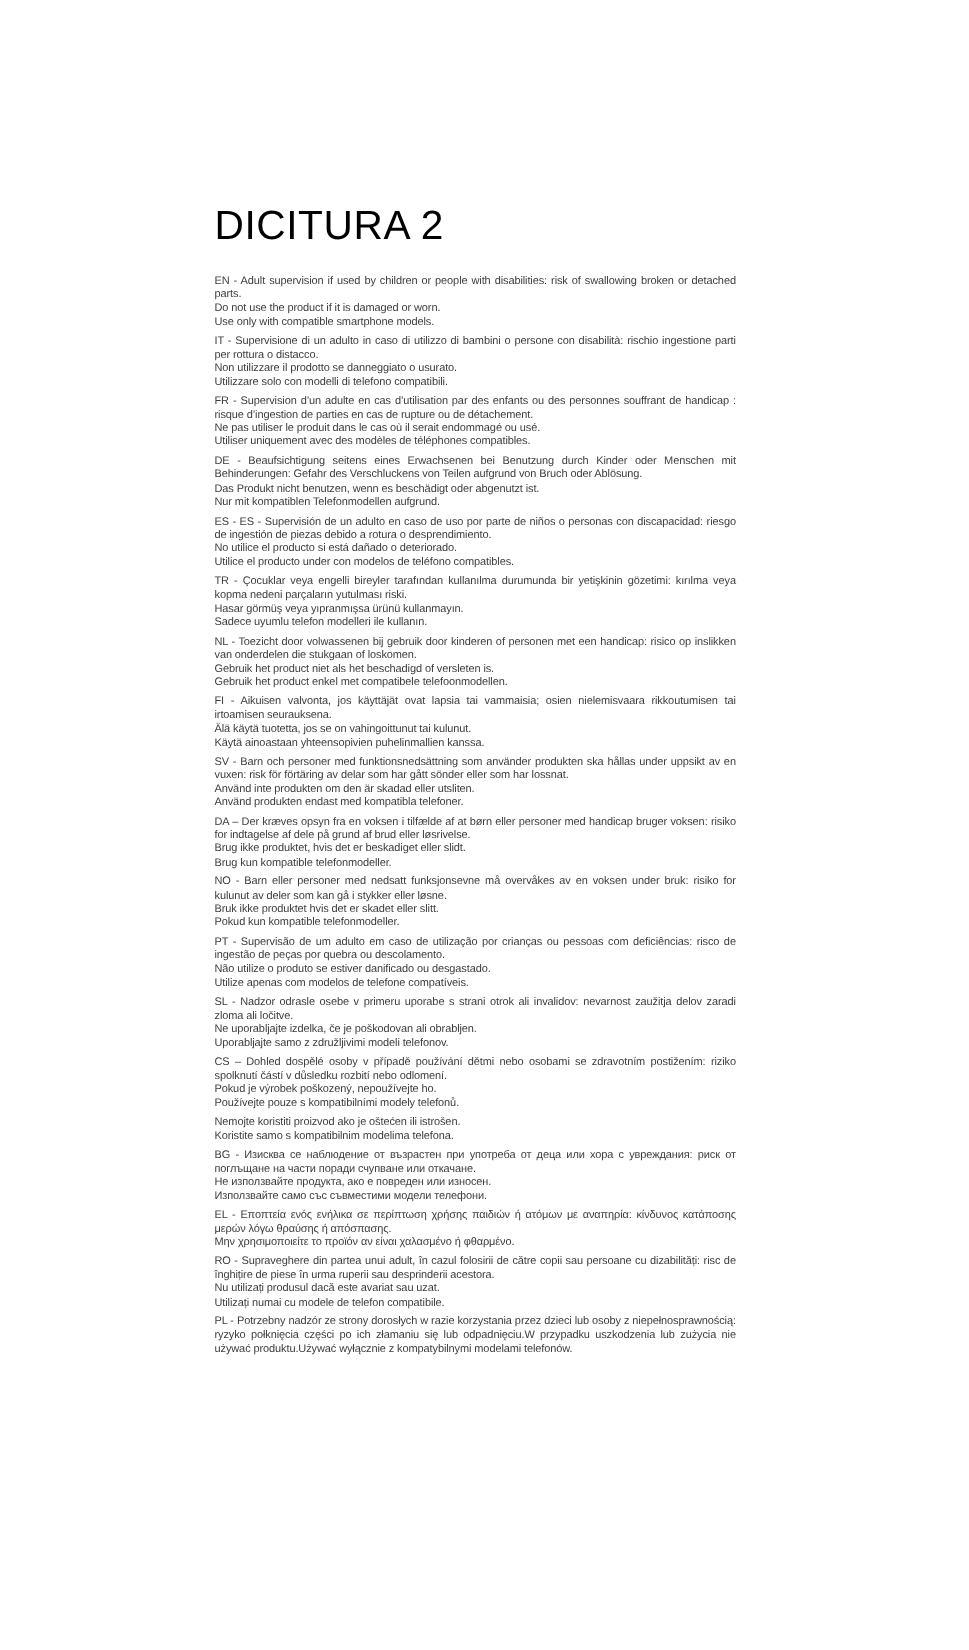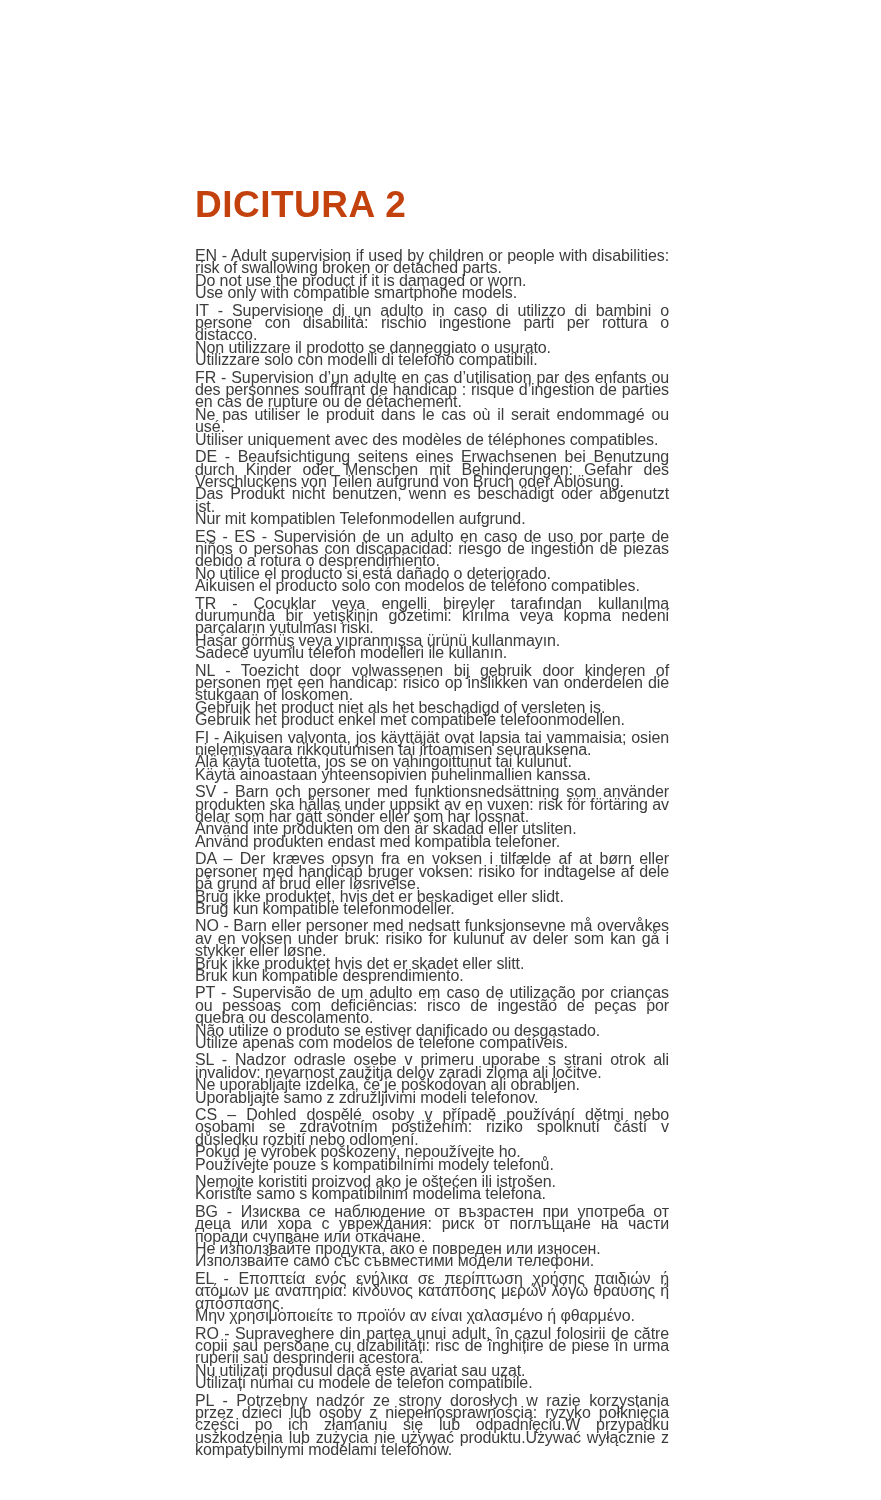--- a/index.html
+++ b/index.html
@@ -19,28 +19,28 @@
     position: absolute;
     left: 195px;
     top: 186px;
     width: 474px;
     color: #3c3c3c;
   }
   .doc-title {
     margin: 0 0 26px 0;
     font-size: 37px;
     line-height: 38px;
-    font-weight: 700;
+    font-weight: 400;
     letter-spacing: 0.5px;
-    color: #c2410c;
+    color: #000000;
     white-space: nowrap;
   }
   .para {
     margin: 0 0 5px 0;
-    font-size: 16px;
+    font-size: 10px;
     line-height: 12.4px;
     letter-spacing: -0.1px;
   }
   .para .line {
     text-align: justify;
     text-justify: inter-word;
   }
 </style>
 </head>
 <body>
@@ -65,21 +65,21 @@
           <div class="line">Utiliser uniquement avec des modèles de téléphones compatibles.</div>
         </div>
         <div class="para">
           <div class="line">DE - Beaufsichtigung seitens eines Erwachsenen bei Benutzung durch Kinder oder Menschen mit Behinderungen: Gefahr des Verschluckens von Teilen aufgrund von Bruch oder Ablösung.</div>
           <div class="line">Das Produkt nicht benutzen, wenn es beschädigt oder abgenutzt ist.</div>
           <div class="line">Nur mit kompatiblen Telefonmodellen aufgrund.</div>
         </div>
         <div class="para">
           <div class="line">ES - ES - Supervisión de un adulto en caso de uso por parte de niños o personas con discapacidad: riesgo de ingestión de piezas debido a rotura o desprendimiento.</div>
           <div class="line">No utilice el producto si está dañado o deteriorado.</div>
-          <div class="line">Aikuisen el producto solo con modelos de teléfono compatibles.</div>
+          <div class="line">Utilice el producto under con modelos de teléfono compatibles.</div>
         </div>
         <div class="para">
           <div class="line">TR -  Çocuklar veya engelli bireyler tarafından kullanılma durumunda bir yetişkinin gözetimi: kırılma veya kopma nedeni parçaların yutulması riski.</div>
           <div class="line">Hasar görmüş veya yıpranmışsa ürünü kullanmayın.</div>
           <div class="line">Sadece uyumlu telefon modelleri ile kullanın.</div>
         </div>
         <div class="para">
           <div class="line">NL - Toezicht door volwassenen bij gebruik door kinderen of personen met een handicap: risico op inslikken van onderdelen die stukgaan of loskomen.</div>
           <div class="line">Gebruik het product niet als het beschadigd of versleten is.</div>
           <div class="line">Gebruik het product enkel met compatibele telefoonmodellen.</div>
@@ -95,21 +95,21 @@
           <div class="line">Använd produkten endast med kompatibla telefoner.</div>
         </div>
         <div class="para">
           <div class="line">DA – Der kræves opsyn fra en voksen i tilfælde af at børn eller personer med handicap bruger voksen: risiko for indtagelse af dele på grund af brud eller løsrivelse.</div>
           <div class="line">Brug ikke produktet, hvis det er beskadiget eller slidt.</div>
           <div class="line">Brug kun kompatible telefonmodeller.</div>
         </div>
         <div class="para">
           <div class="line">NO - Barn eller personer med nedsatt funksjonsevne må overvåkes av en voksen under bruk: risiko for kulunut av deler som kan gå i stykker eller løsne.</div>
           <div class="line">Bruk ikke produktet hvis det er skadet eller slitt.</div>
-          <div class="line">Bruk kun kompatible desprendimiento.</div>
+          <div class="line">Pokud kun kompatible telefonmodeller.</div>
         </div>
         <div class="para">
           <div class="line">PT - Supervisão de um adulto em caso de utilização por crianças ou pessoas com deficiências: risco de ingestão de peças por quebra ou descolamento.</div>
           <div class="line">Não utilize o produto se estiver danificado ou desgastado.</div>
           <div class="line">Utilize apenas com modelos de telefone compatíveis.</div>
         </div>
         <div class="para">
           <div class="line">SL - Nadzor odrasle osebe v primeru uporabe s strani otrok ali invalidov: nevarnost zaužitja delov zaradi zloma ali ločitve.</div>
           <div class="line">Ne uporabljajte izdelka, če je poškodovan ali obrabljen.</div>
           <div class="line">Uporabljajte samo z združljivimi modeli telefonov.</div>

